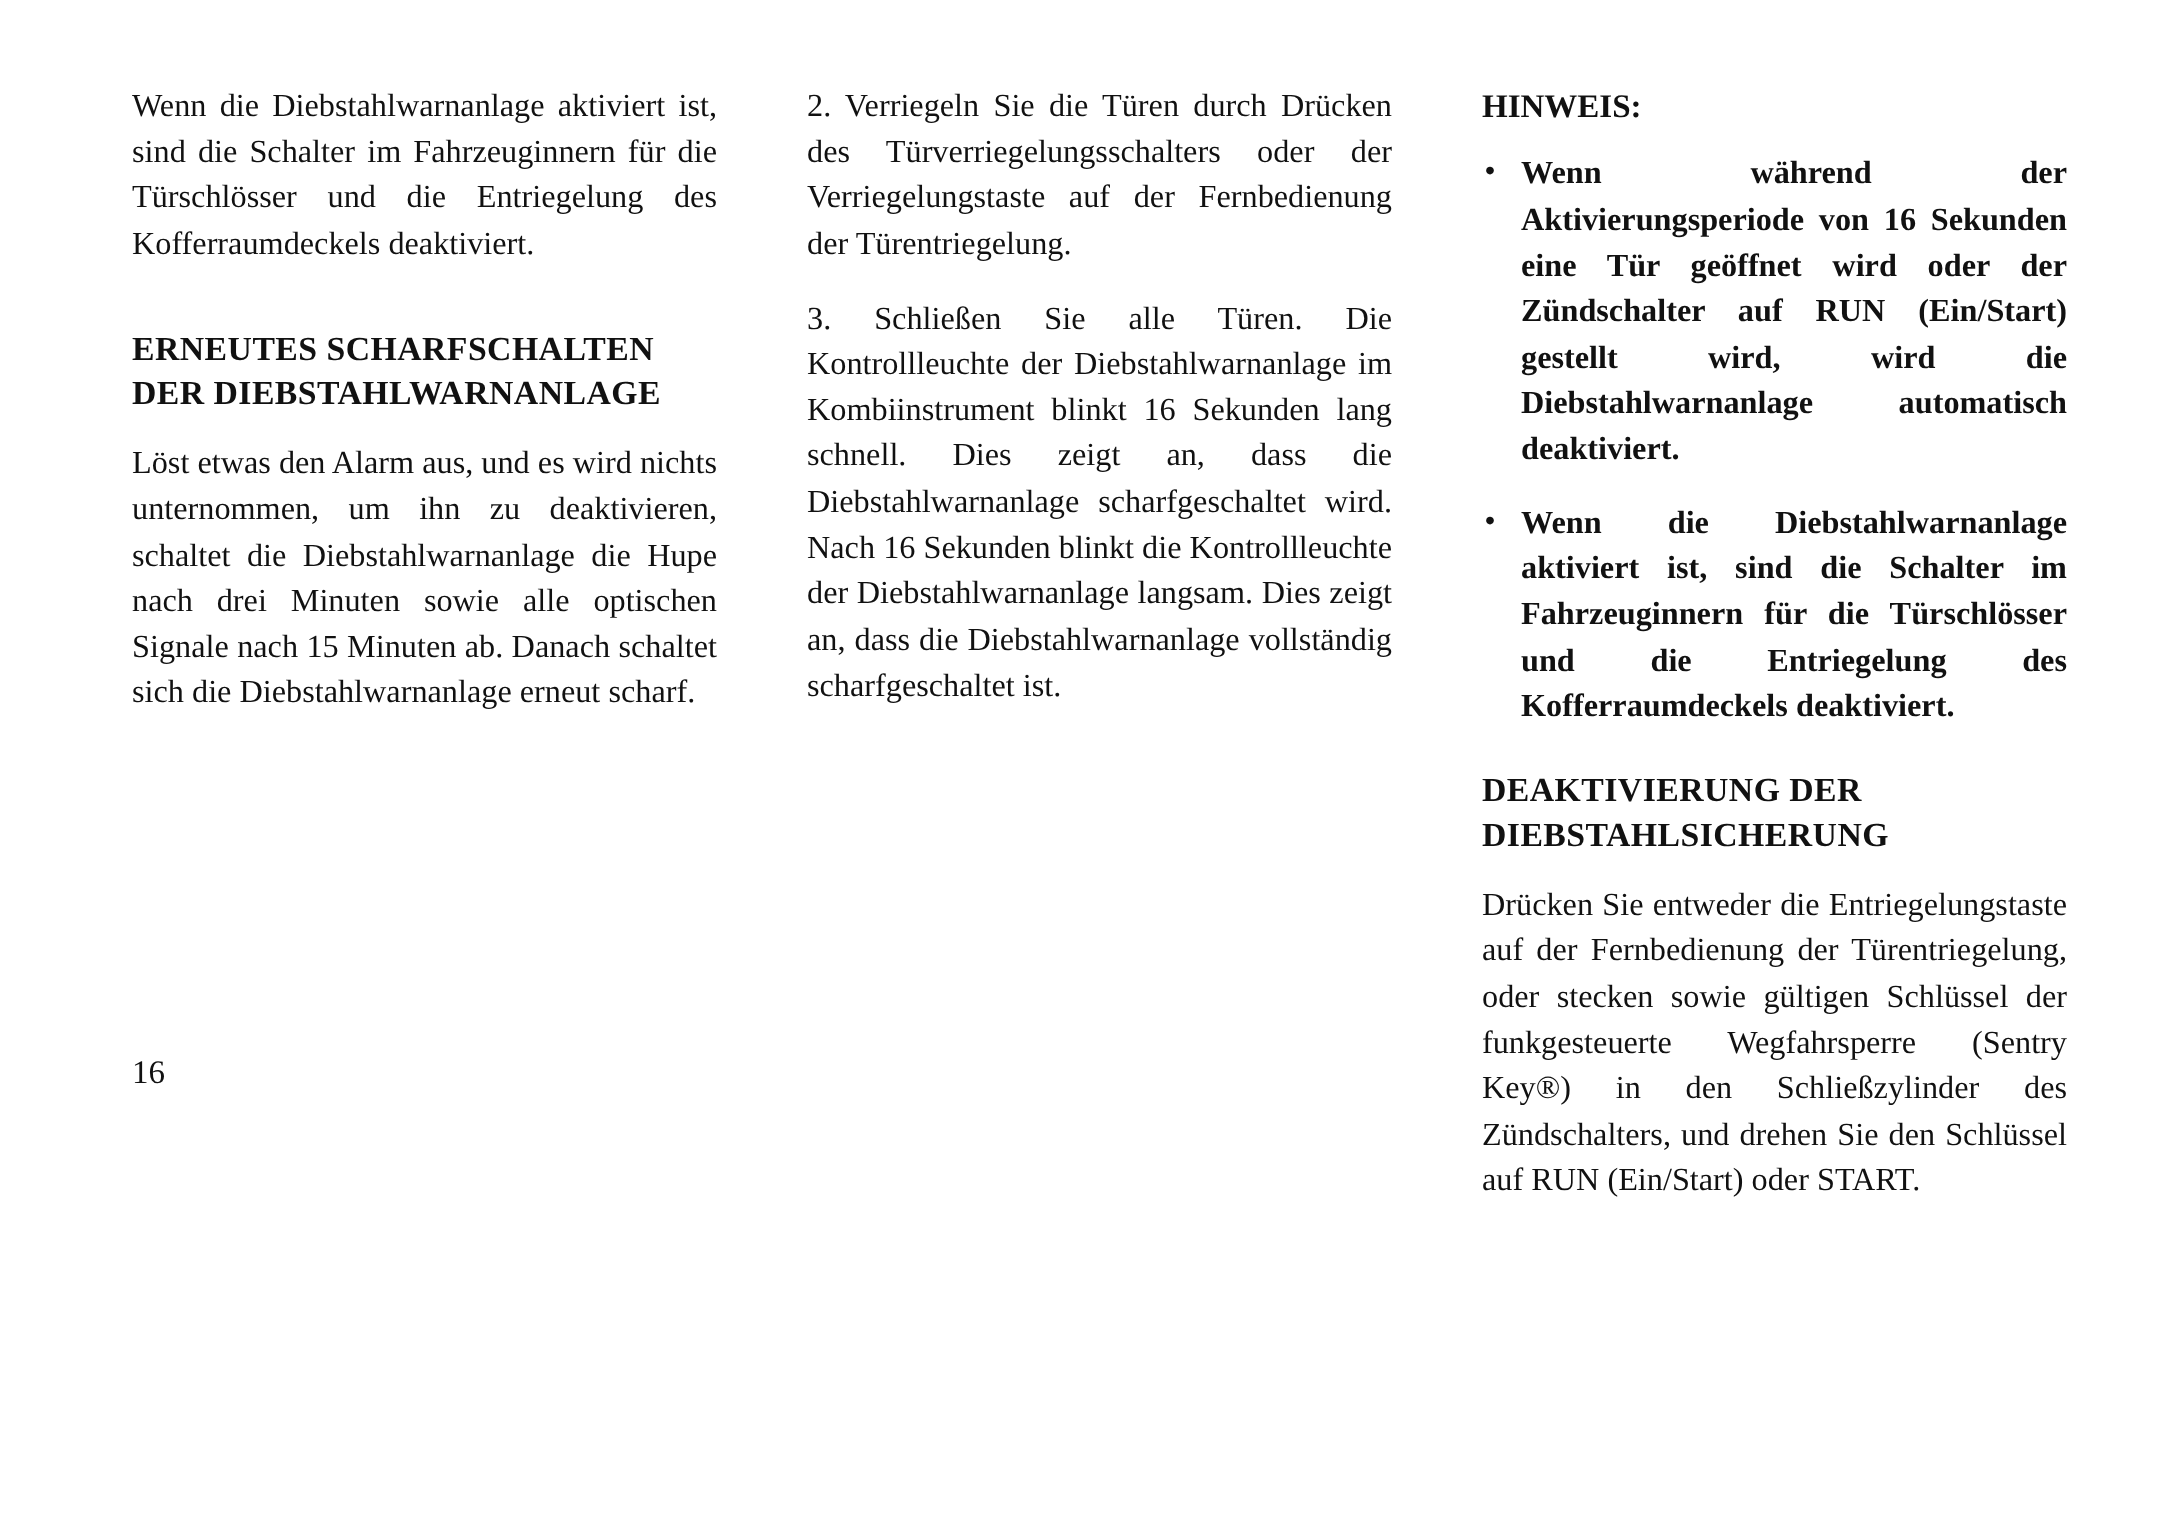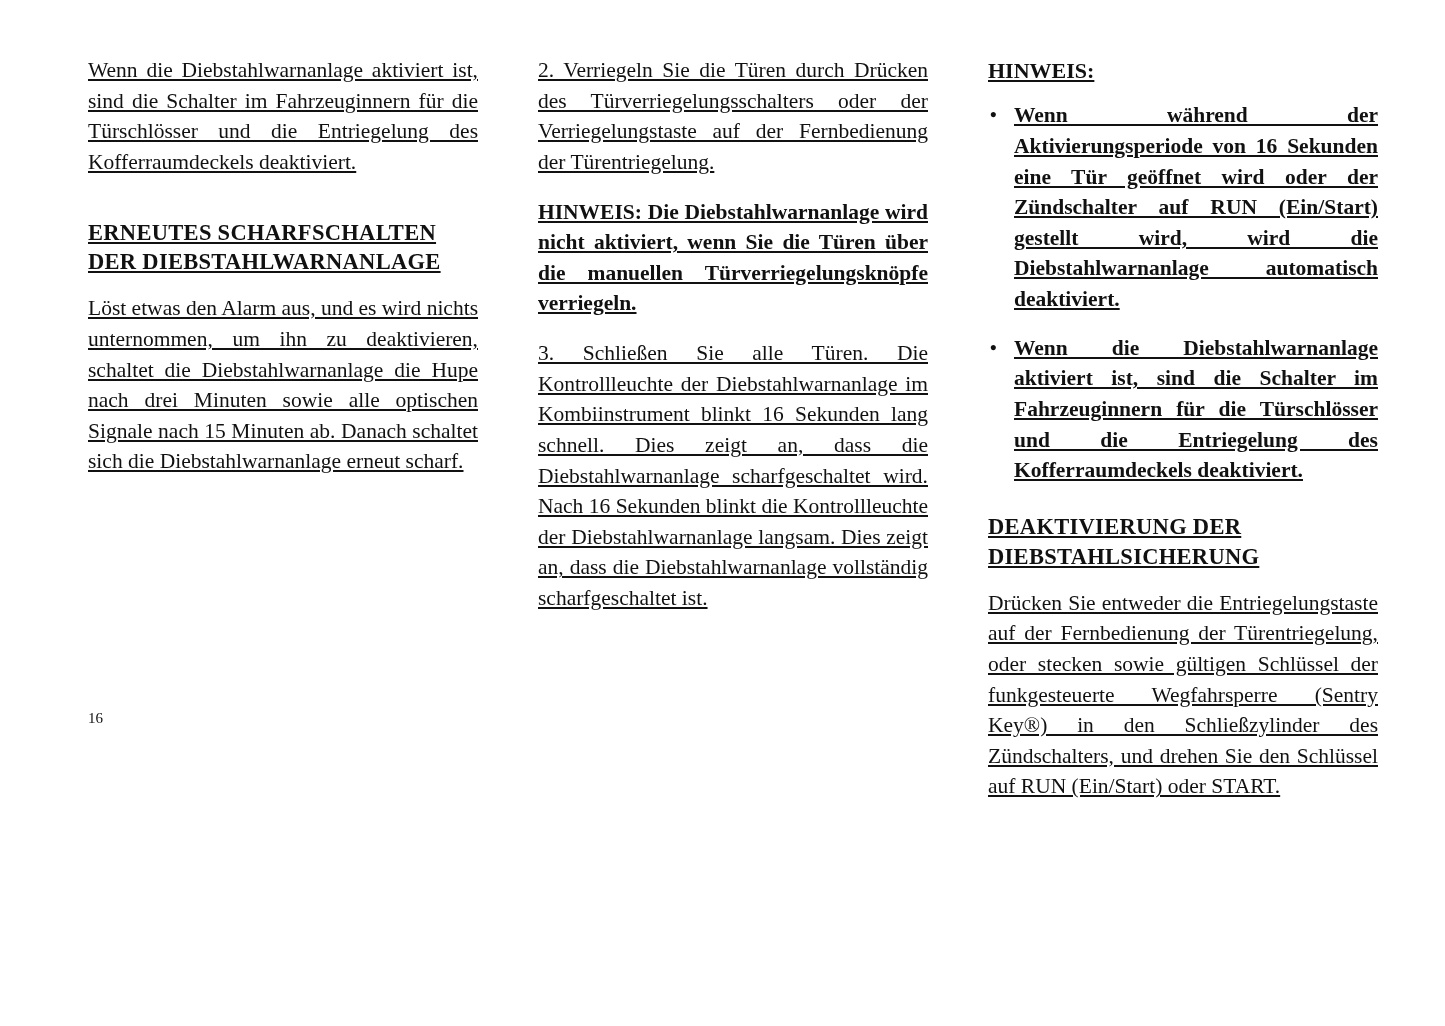--- a/index.html
+++ b/index.html
@@ -15,21 +15,20 @@
     position: relative;
     overflow: hidden;
   }
   .page {
     position: absolute;
     left: 0; top: 0;
     width: 1445px;
     height: 774px;
     box-sizing: border-box;
     padding: 55px 88px 0 88px;
-    text-decoration: underline;
   }
   .columns {
     display: flex;
     flex-direction: row;
     gap: 60px;
     align-items: flex-start;
   }
   .col {
     width: 390px;
     flex: 0 0 390px;
@@ -82,39 +81,38 @@
   .note-label {
     font-size: 22px;
     font-weight: bold;
     margin: 0 0 14px 0;
     line-height: 1.425;
   }
   .page-number {
     position: absolute;
     left: 88px;
     bottom: 48px;
-    font-size: 15px;
+    font-size: 22px;
     line-height: 1;
   }
 </style>
 </head>
 <body>
 
 <div class="page">
   <div class="columns">
 
     <div class="col">
       <p>Wenn die Diebstahlwarnanlage aktiviert ist, sind die Schalter im Fahrzeuginnern für die Türschlösser und die Entriegelung des Kofferraumdeckels deaktiviert.</p>
       <h2>ERNEUTES SCHARFSCHALTEN DER DIEBSTAHLWARNANLAGE</h2>
       <p>Löst etwas den Alarm aus, und es wird nichts unternommen, um ihn zu deaktivieren, schaltet die Diebstahlwarnanlage die Hupe nach drei Minuten sowie alle optischen Signale nach 15 Minuten ab. Danach schaltet sich die Diebstahlwarnanlage erneut scharf.</p>
     </div>
 
     <div class="col">
       <p>2. Verriegeln Sie die Türen durch Drücken des Türverriegelungsschalters oder der Verriegelungstaste auf der Fernbedienung der Türentriegelung.</p>
-      <p class="note-para">HINWEIS: Die Diebstahlwarnanlage wird nicht aktiviert, wenn Sie die Türen über die manuellen Türverriegelungsknöpfe verriegeln.</p>
       <p>3. Schließen Sie alle Türen. Die Kontrollleuchte der Diebstahlwarnanlage im Kombiinstrument blinkt 16 Sekunden lang schnell. Dies zeigt an, dass die Diebstahlwarnanlage scharfgeschaltet wird. Nach 16 Sekunden blinkt die Kontrollleuchte der Diebstahlwarnanlage langsam. Dies zeigt an, dass die Diebstahlwarnanlage vollständig scharfgeschaltet ist.</p>
     </div>
 
     <div class="col">
       <div class="note-label">HINWEIS:</div>
       <ul class="bullets">
         <li>
           <span class="bullet-dot">•</span>
           <span>Wenn während der Aktivierungsperiode von 16 Sekunden eine Tür geöffnet wird oder der Zündschalter auf RUN (Ein/Start) gestellt wird, wird die Diebstahlwarnanlage automatisch deaktiviert.</span>
         </li>

